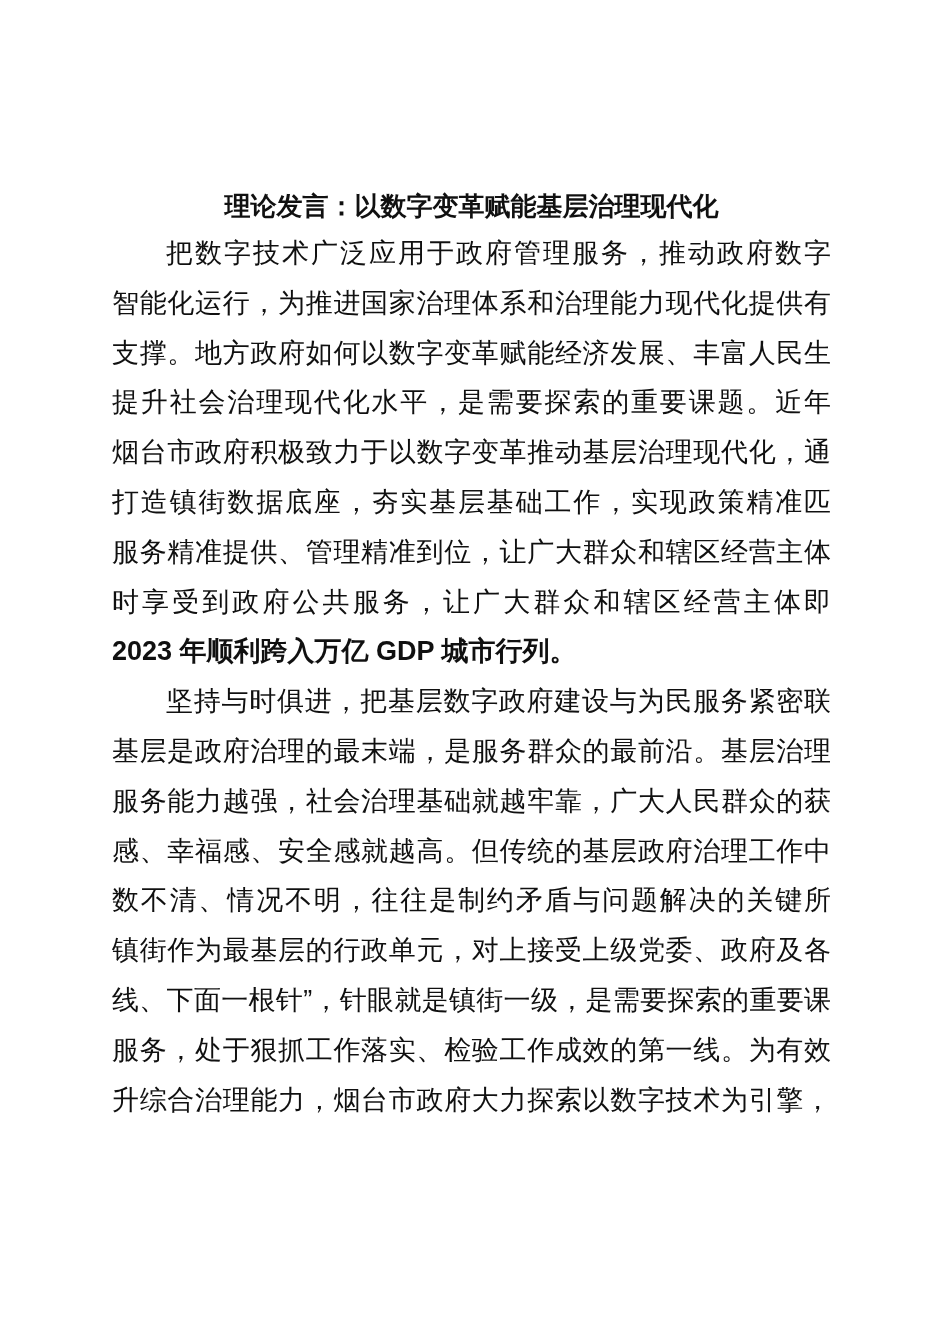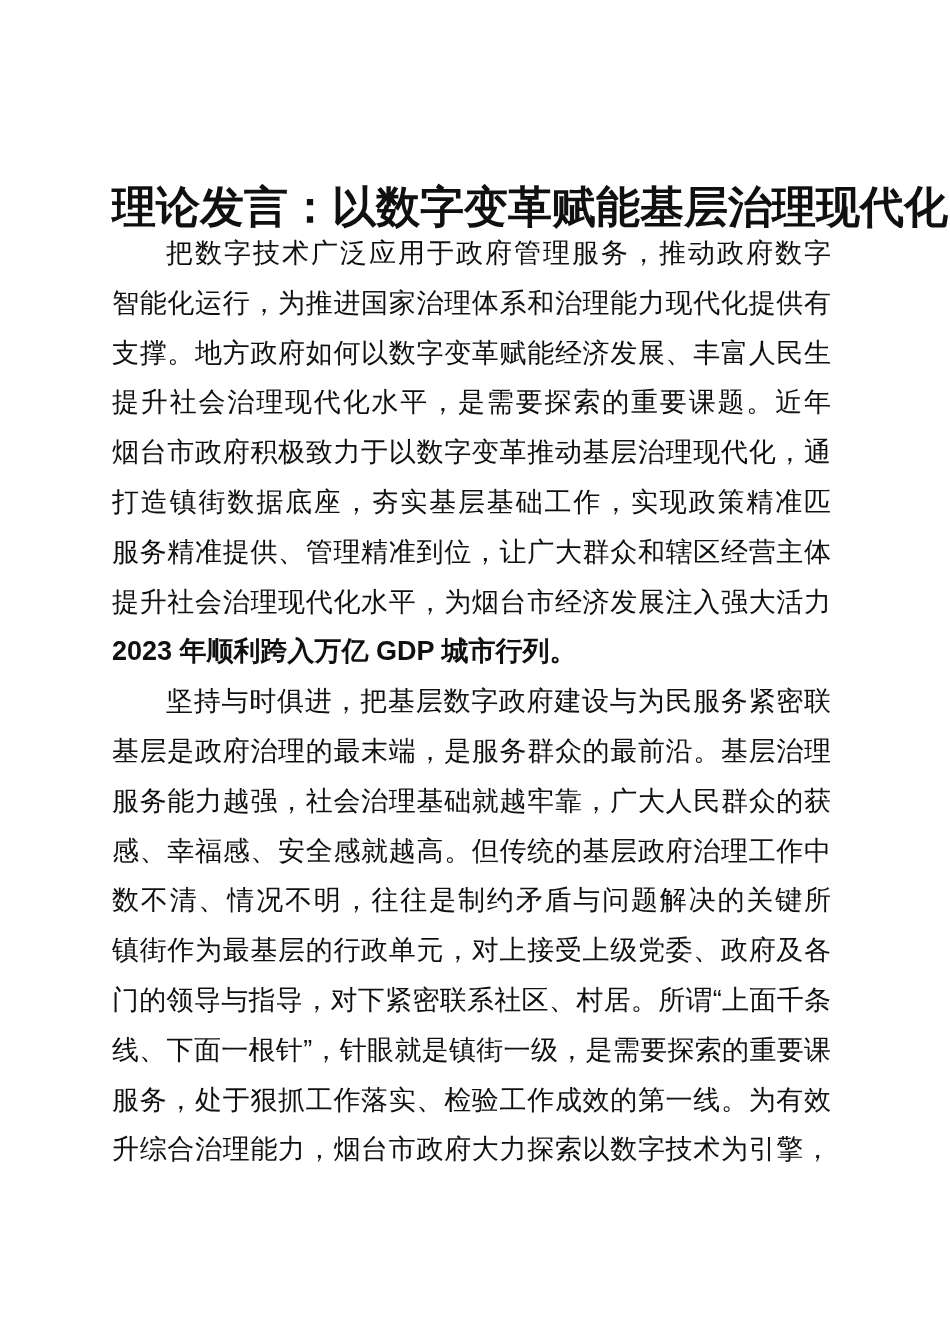--- a/index.html
+++ b/index.html
@@ -16,21 +16,21 @@
     font-family: "Liberation Sans", sans-serif;
     color: #101010;
   }
   .doc-title {
     position: absolute;
     left: 112px;
     top: 184px;
     width: 719px;
     height: 45px;
     line-height: 45px;
-    font-size: 44px;
+    font-size: 26px;
     font-weight: bold;
     text-align: center;
     white-space: nowrap;
     margin: 0;
   }
   .doc-body {
     position: absolute;
     left: 112px;
     top: 229px;
     width: 719px;
@@ -60,29 +60,28 @@
   <h1 class="doc-title">理论发言：以数字变革赋能基层治理现代化</h1>
   <div class="doc-body">
       <div>
         <div class="text-line full indent">把数字技术广泛应用于政府管理服务，推动政府数字化、</div>
         <div class="text-line full">智能化运行，为推进国家治理体系和治理能力现代化提供有力</div>
         <div class="text-line full">支撑。地方政府如何以数字变革赋能经济发展、丰富人民生活、</div>
         <div class="text-line full">提升社会治理现代化水平，是需要探索的重要课题。近年来，</div>
         <div class="text-line full">烟台市政府积极致力于以数字变革推动基层治理现代化，通过</div>
         <div class="text-line full">打造镇街数据底座，夯实基层基础工作，实现政策精准匹配、</div>
         <div class="text-line full">服务精准提供、管理精准到位，让广大群众和辖区经营主体即</div>
-        <div class="text-line full">提升社会治理现代化水平，为烟台市经济发展注入强大活力</div>
+        <div class="text-line full">时享受到政府公共服务，让广大群众和辖区经营主体即</div>
         <div class="text-line short">2023 年顺利跨入万亿 GDP 城市行列。</div>
       </div>
       <div>
         <div class="text-line full indent">坚持与时俱进，把基层数字政府建设与为民服务紧密联系</div>
         <div class="text-line full">基层是政府治理的最末端，是服务群众的最前沿。基层治理和</div>
         <div class="text-line full">服务能力越强，社会治理基础就越牢靠，广大人民群众的获得</div>
         <div class="text-line full">感、幸福感、安全感就越高。但传统的基层政府治理工作中底</div>
         <div class="text-line full">数不清、情况不明，往往是制约矛盾与问题解决的关键所在。</div>
         <div class="text-line full">镇街作为最基层的行政单元，对上接受上级党委、政府及各部</div>
-        <div class="text-line full">门的领导与指导，对下紧密联系社区、村居。所谓“上面千条</div>
         <div class="text-line full">线、下面一根针”，针眼就是镇街一级，是需要探索的重要课题</div>
         <div class="text-line full">服务，处于狠抓工作落实、检验工作成效的第一线。为有效提</div>
         <div class="text-line full">升综合治理能力，烟台市政府大力探索以数字技术为引擎，推</div>
       </div>
     </div>
 </div>
 
 </body></html>

